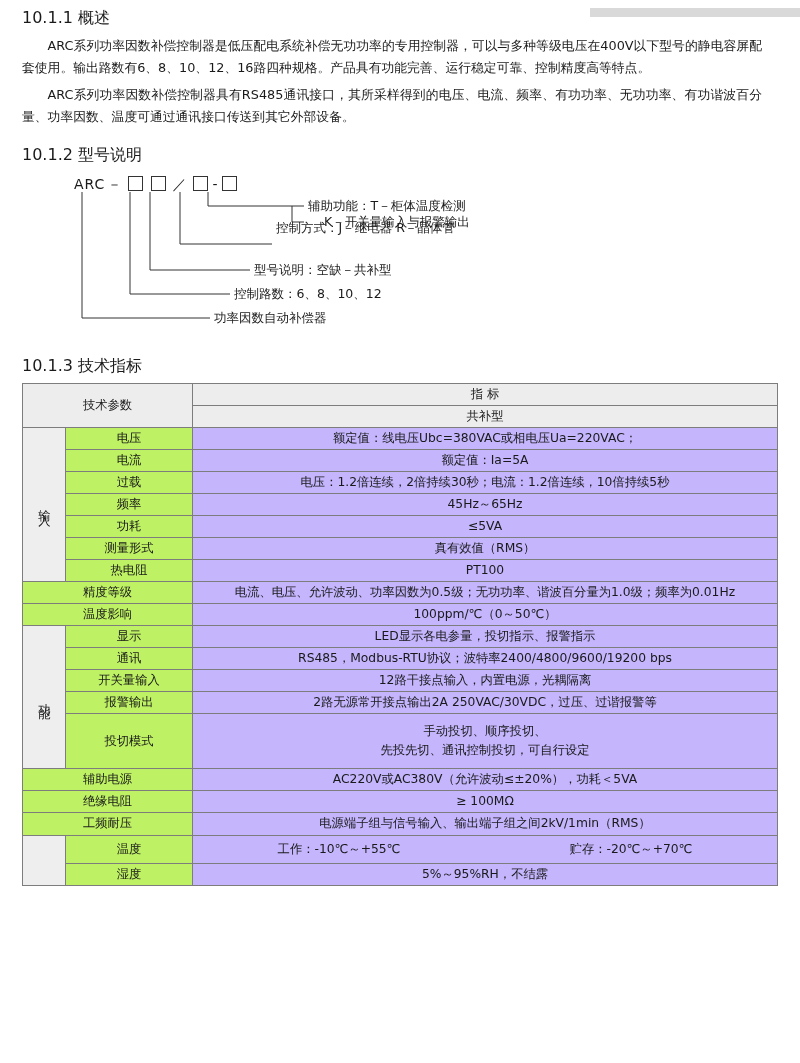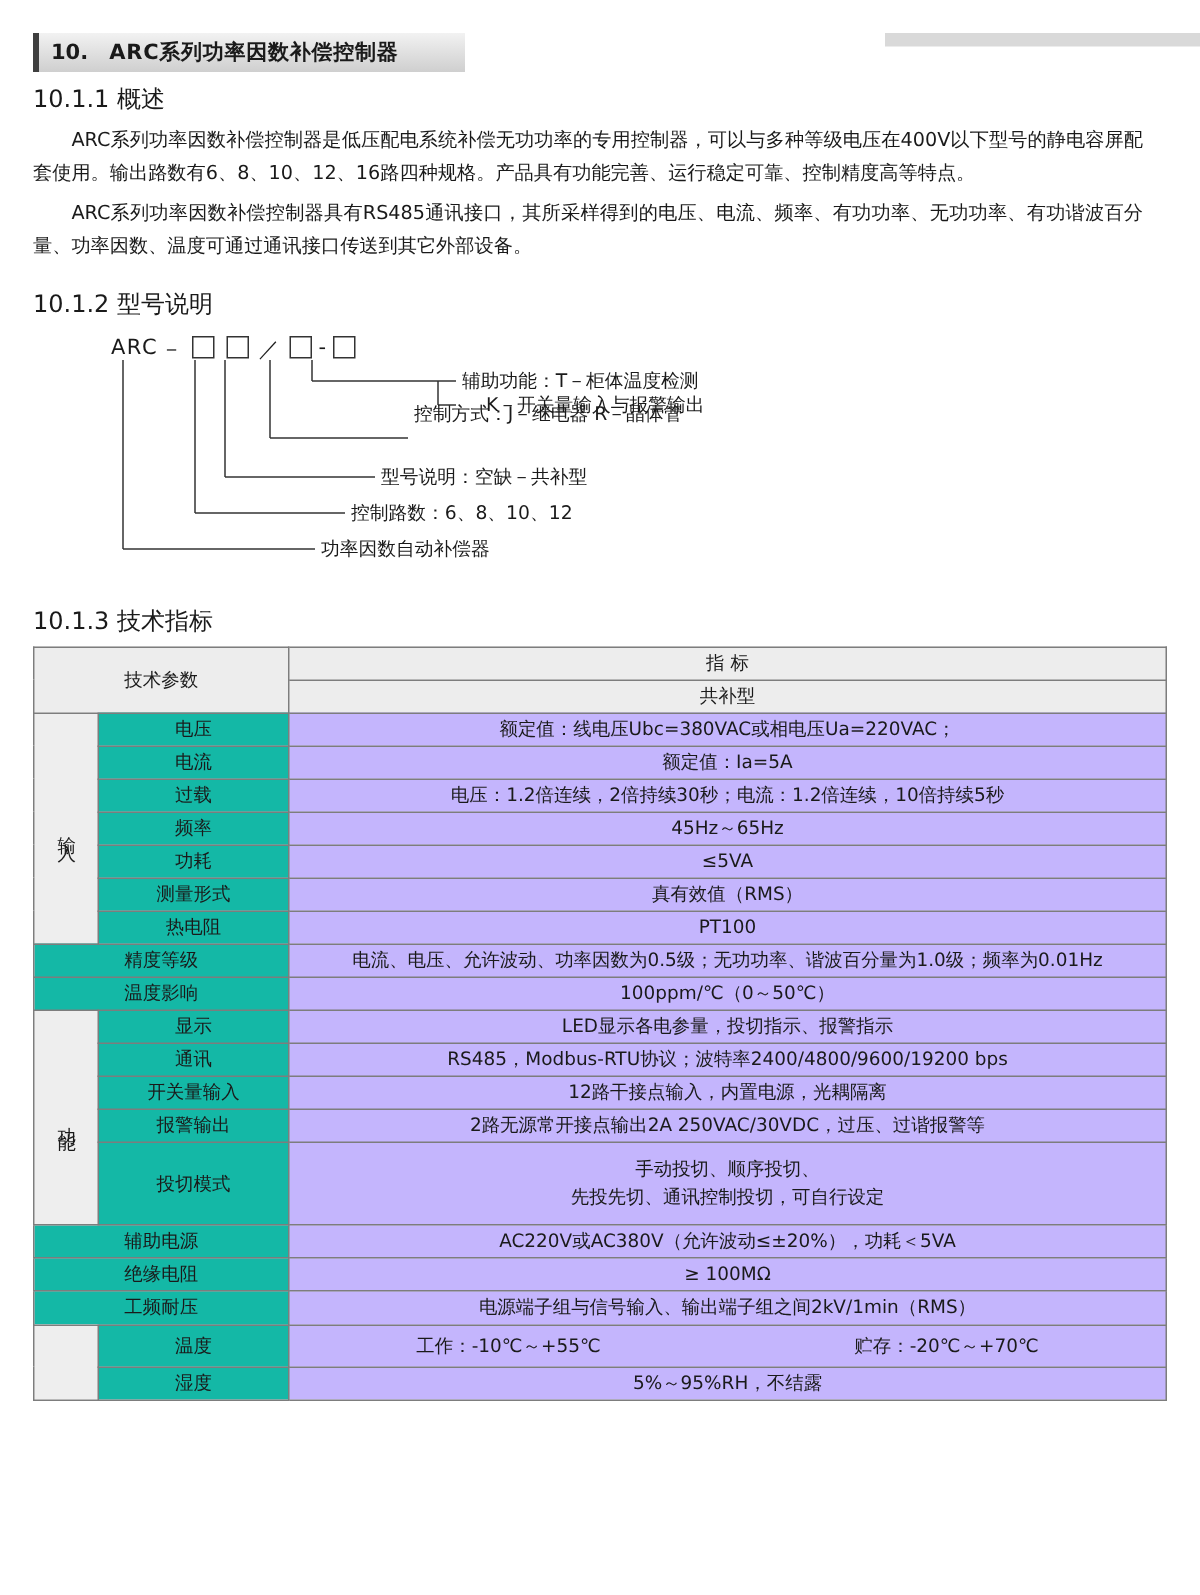--- a/index.html
+++ b/index.html
@@ -120,21 +120,21 @@
     line-height: 1.55;
   }
   td.sidecat {
     width: 34px;
     background: #eeeeee;
     font-weight: normal;
     letter-spacing: 2px;
   }
   td.rowlabel {
     width: 118px;
-    background: #14b8a6;
+    background: #bef264;
   }
   td.hdr {
     background: #ededed;
     font-weight: normal;
   }
   td.val {
     background: #c4b5fd;
   }
   .vert {
     writing-mode: vertical-rl;
@@ -153,24 +153,20 @@
     border-right: 0px;
   }
 </style>
 </head>
 <body>
 
 <div class="page">
 
   <div class="top-strip"></div>
 
-  <div class="chapter-bar">
-    <span class="num">10.</span>
-    <span class="txt">ARC系列功率因数补偿控制器</span>
-  </div>
 
   <h3 class="subsec">10.1.1  概述</h3>
 
   <p class="para">ARC系列功率因数补偿控制器是低压配电系统补偿无功功率的专用控制器，可以与多种等级电压在400V以下型号的静电容屏配套使用。输出路数有6、8、10、12、16路四种规格。产品具有功能完善、运行稳定可靠、控制精度高等特点。</p>
   <p class="para">ARC系列功率因数补偿控制器具有RS485通讯接口，其所采样得到的电压、电流、频率、有功功率、无功功率、有功谐波百分量、功率因数、温度可通过通讯接口传送到其它外部设备。</p>
 
   <h3 class="subsec" style="margin-top:16px;">10.1.2  型号说明</h3>
 
   <div class="model-wrap">
     <div class="model-code">

